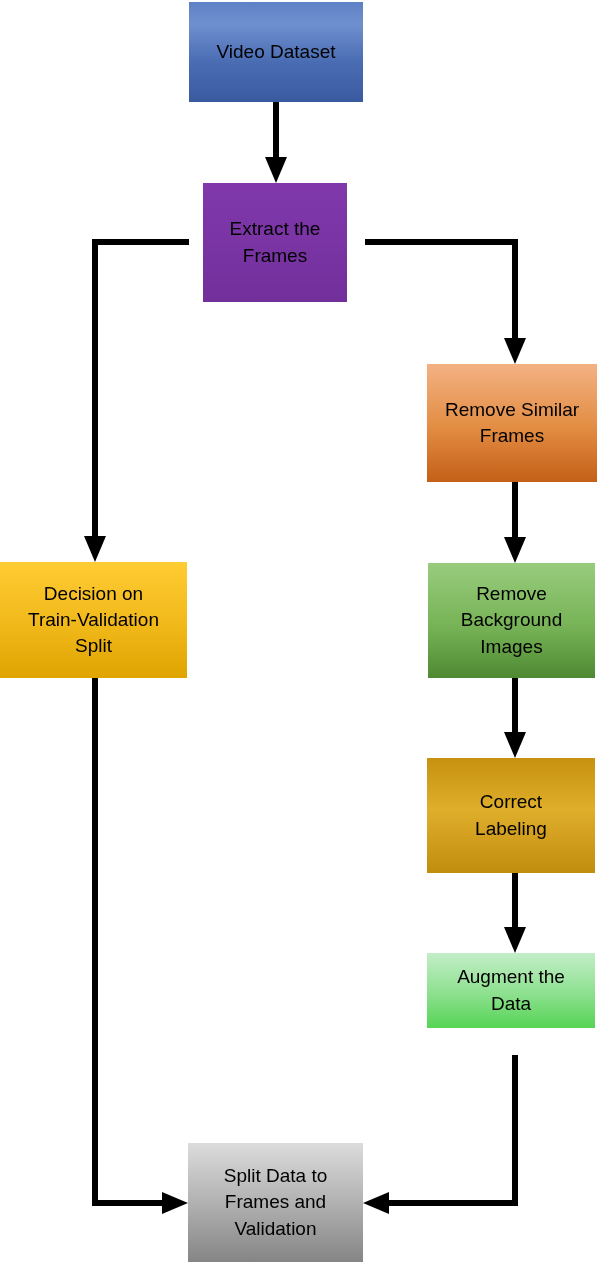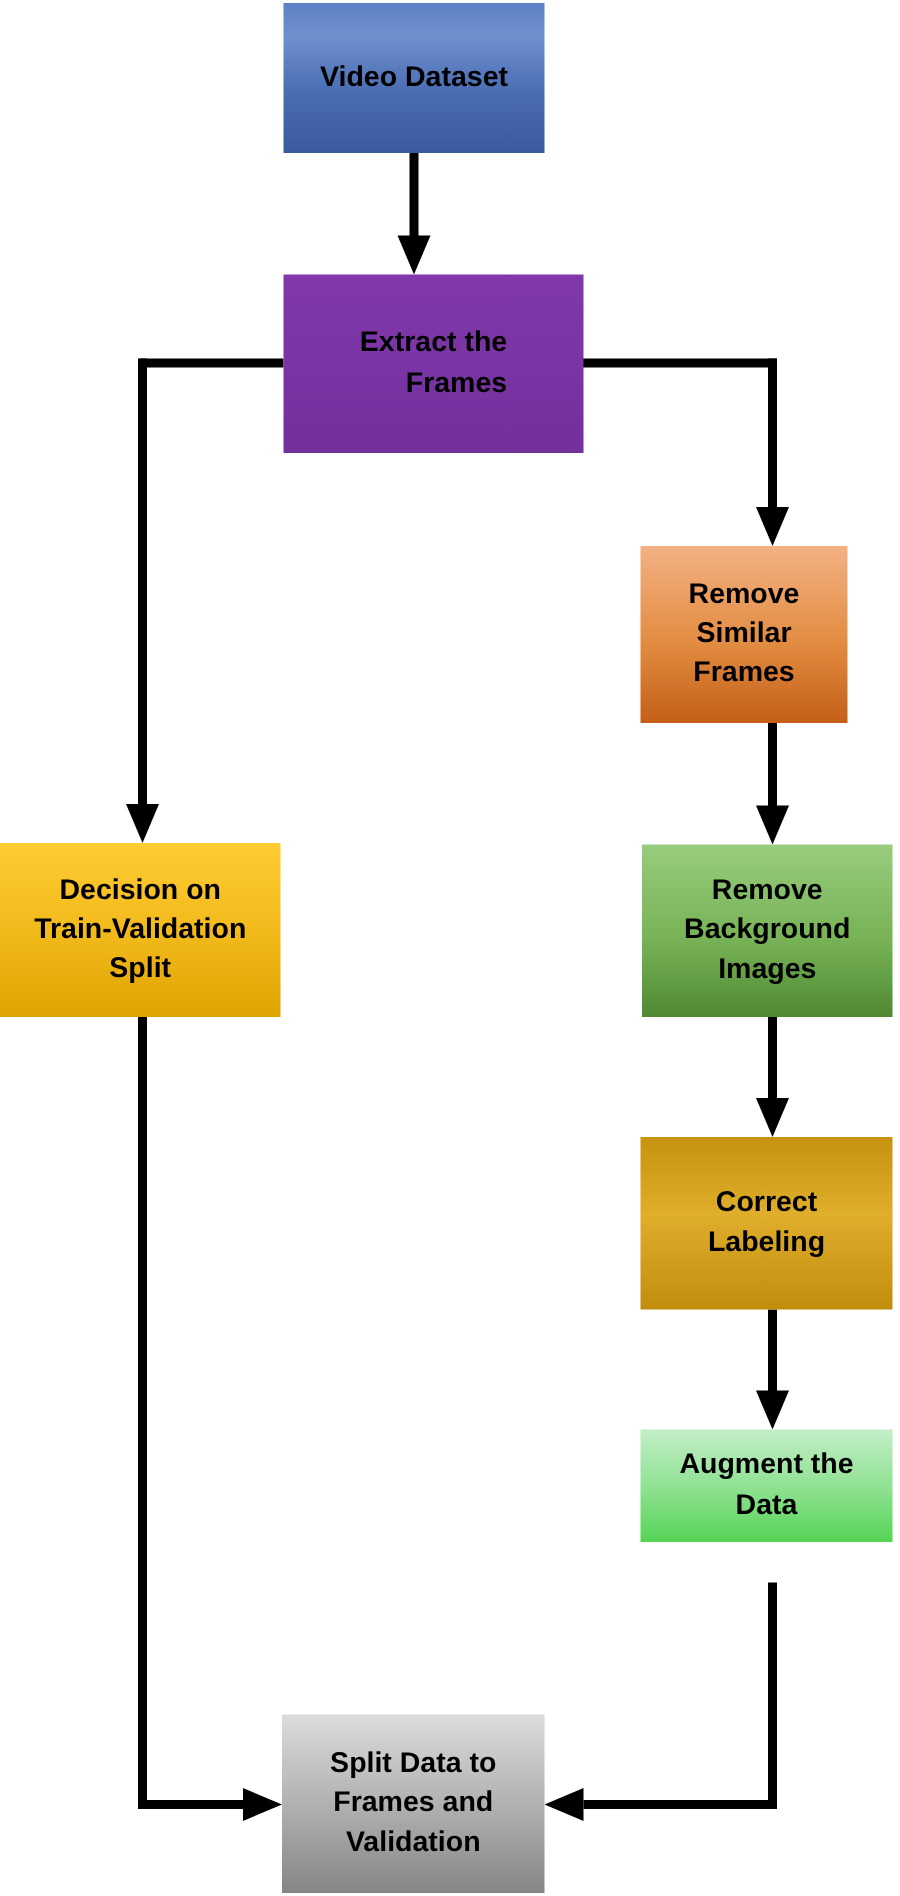--- a/index.html
+++ b/index.html
@@ -18,21 +18,21 @@
   .node {
     position: absolute;
     display: flex;
     align-items: center;
     justify-content: center;
     text-align: center;
     color: var(--text);
   }
   .node-label {
     font-size: 19px;
-    font-weight: 700;
+    font-weight: 400;
     line-height: 1.38;
     white-space: pre-line;
     color: var(--text);
   }
 
   .line { position: absolute; background: var(--line); }
 
   .ah { position: absolute; width: 0; height: 0; }
   .ah-down  { border-left: 11px solid transparent; border-right: 11px solid transparent; border-top: 26px solid var(--line); }
   .ah-right { border-top: 11px solid transparent; border-bottom: 11px solid transparent; border-left: 26px solid var(--line); }
@@ -67,26 +67,26 @@
   <div class="ah ah-down" style="left:504px; top:338px;"></div>
   <div class="ah ah-down" style="left:504px; top:537px;"></div>
   <div class="ah ah-down" style="left:504px; top:732px;"></div>
   <div class="ah ah-down" style="left:504px; top:927px;"></div>
   <div class="ah ah-left" style="left:363px; top:1192px;"></div>
 
   <div class="node" style="left: 189px; top: 2px; width: 174px; height: 100px; background: linear-gradient(rgb(94, 129, 198) 0%, rgb(111, 144, 206) 22%, rgb(74, 108, 179) 60%, rgb(58, 90, 160) 100%);">
     <span class="node-label">Video Dataset</span>
   </div>
 
-  <div class="node" style="left: 189px; top: 183px; width: 200px; height: 119px; background: linear-gradient(rgb(128, 56, 171) 0%, rgb(122, 52, 164) 50%, rgb(114, 48, 155) 100%); text-align: right;">
+  <div class="node" style="left: 203px; top: 183px; width: 144px; height: 119px; background: linear-gradient(rgb(128, 56, 171) 0%, rgb(122, 52, 164) 50%, rgb(114, 48, 155) 100%);">
     <span class="node-label">Extract the
 Frames</span>
   </div>
 
-  <div class="node" style="left: 427px; top: 364px; width: 138px; height: 118px; background: linear-gradient(rgb(243, 177, 131) 0%, rgb(226, 140, 65) 55%, rgb(196, 95, 23) 100%);">
+  <div class="node" style="left: 427px; top: 364px; width: 170px; height: 118px; background: linear-gradient(rgb(243, 177, 131) 0%, rgb(226, 140, 65) 55%, rgb(196, 95, 23) 100%);">
     <span class="node-label">Remove Similar
 Frames</span>
   </div>
 
   <div class="node" style="left: 428px; top: 563px; width: 167px; height: 115px; background: linear-gradient(rgb(152, 204, 125) 0%, rgb(119, 179, 86) 55%, rgb(79, 138, 51) 100%);">
     <span class="node-label">Remove
 Background
 Images</span>
   </div>
 

